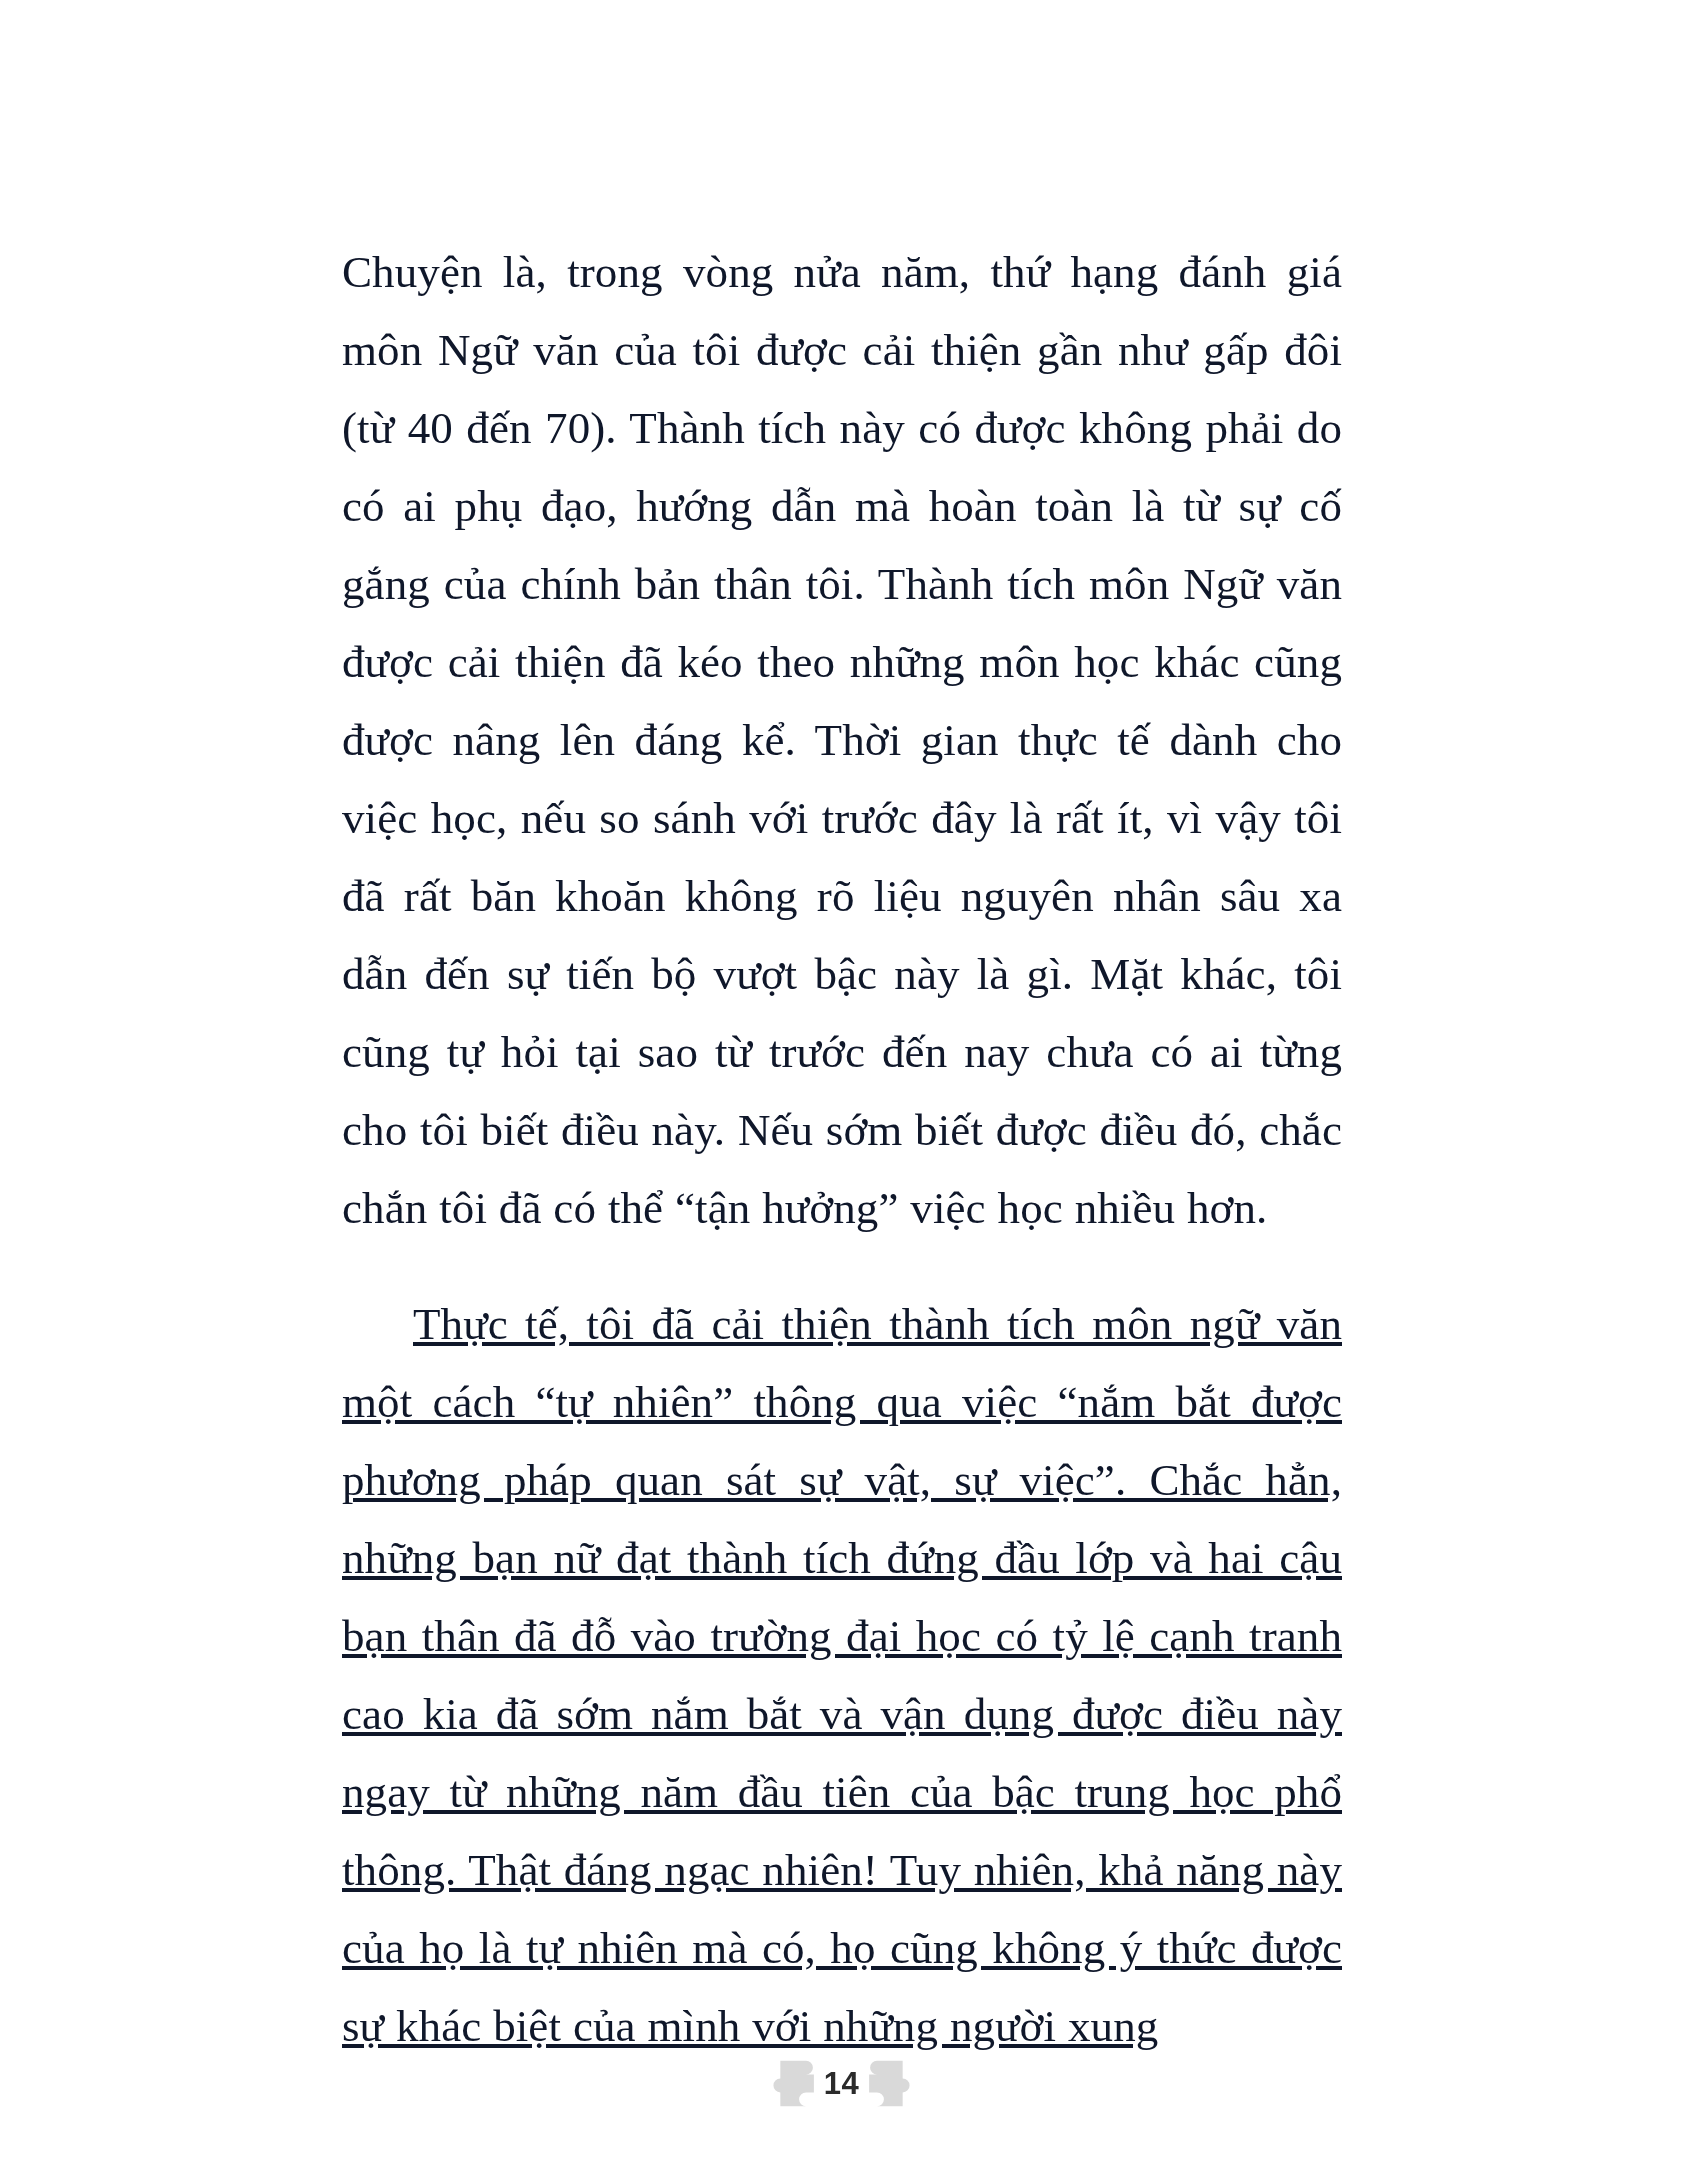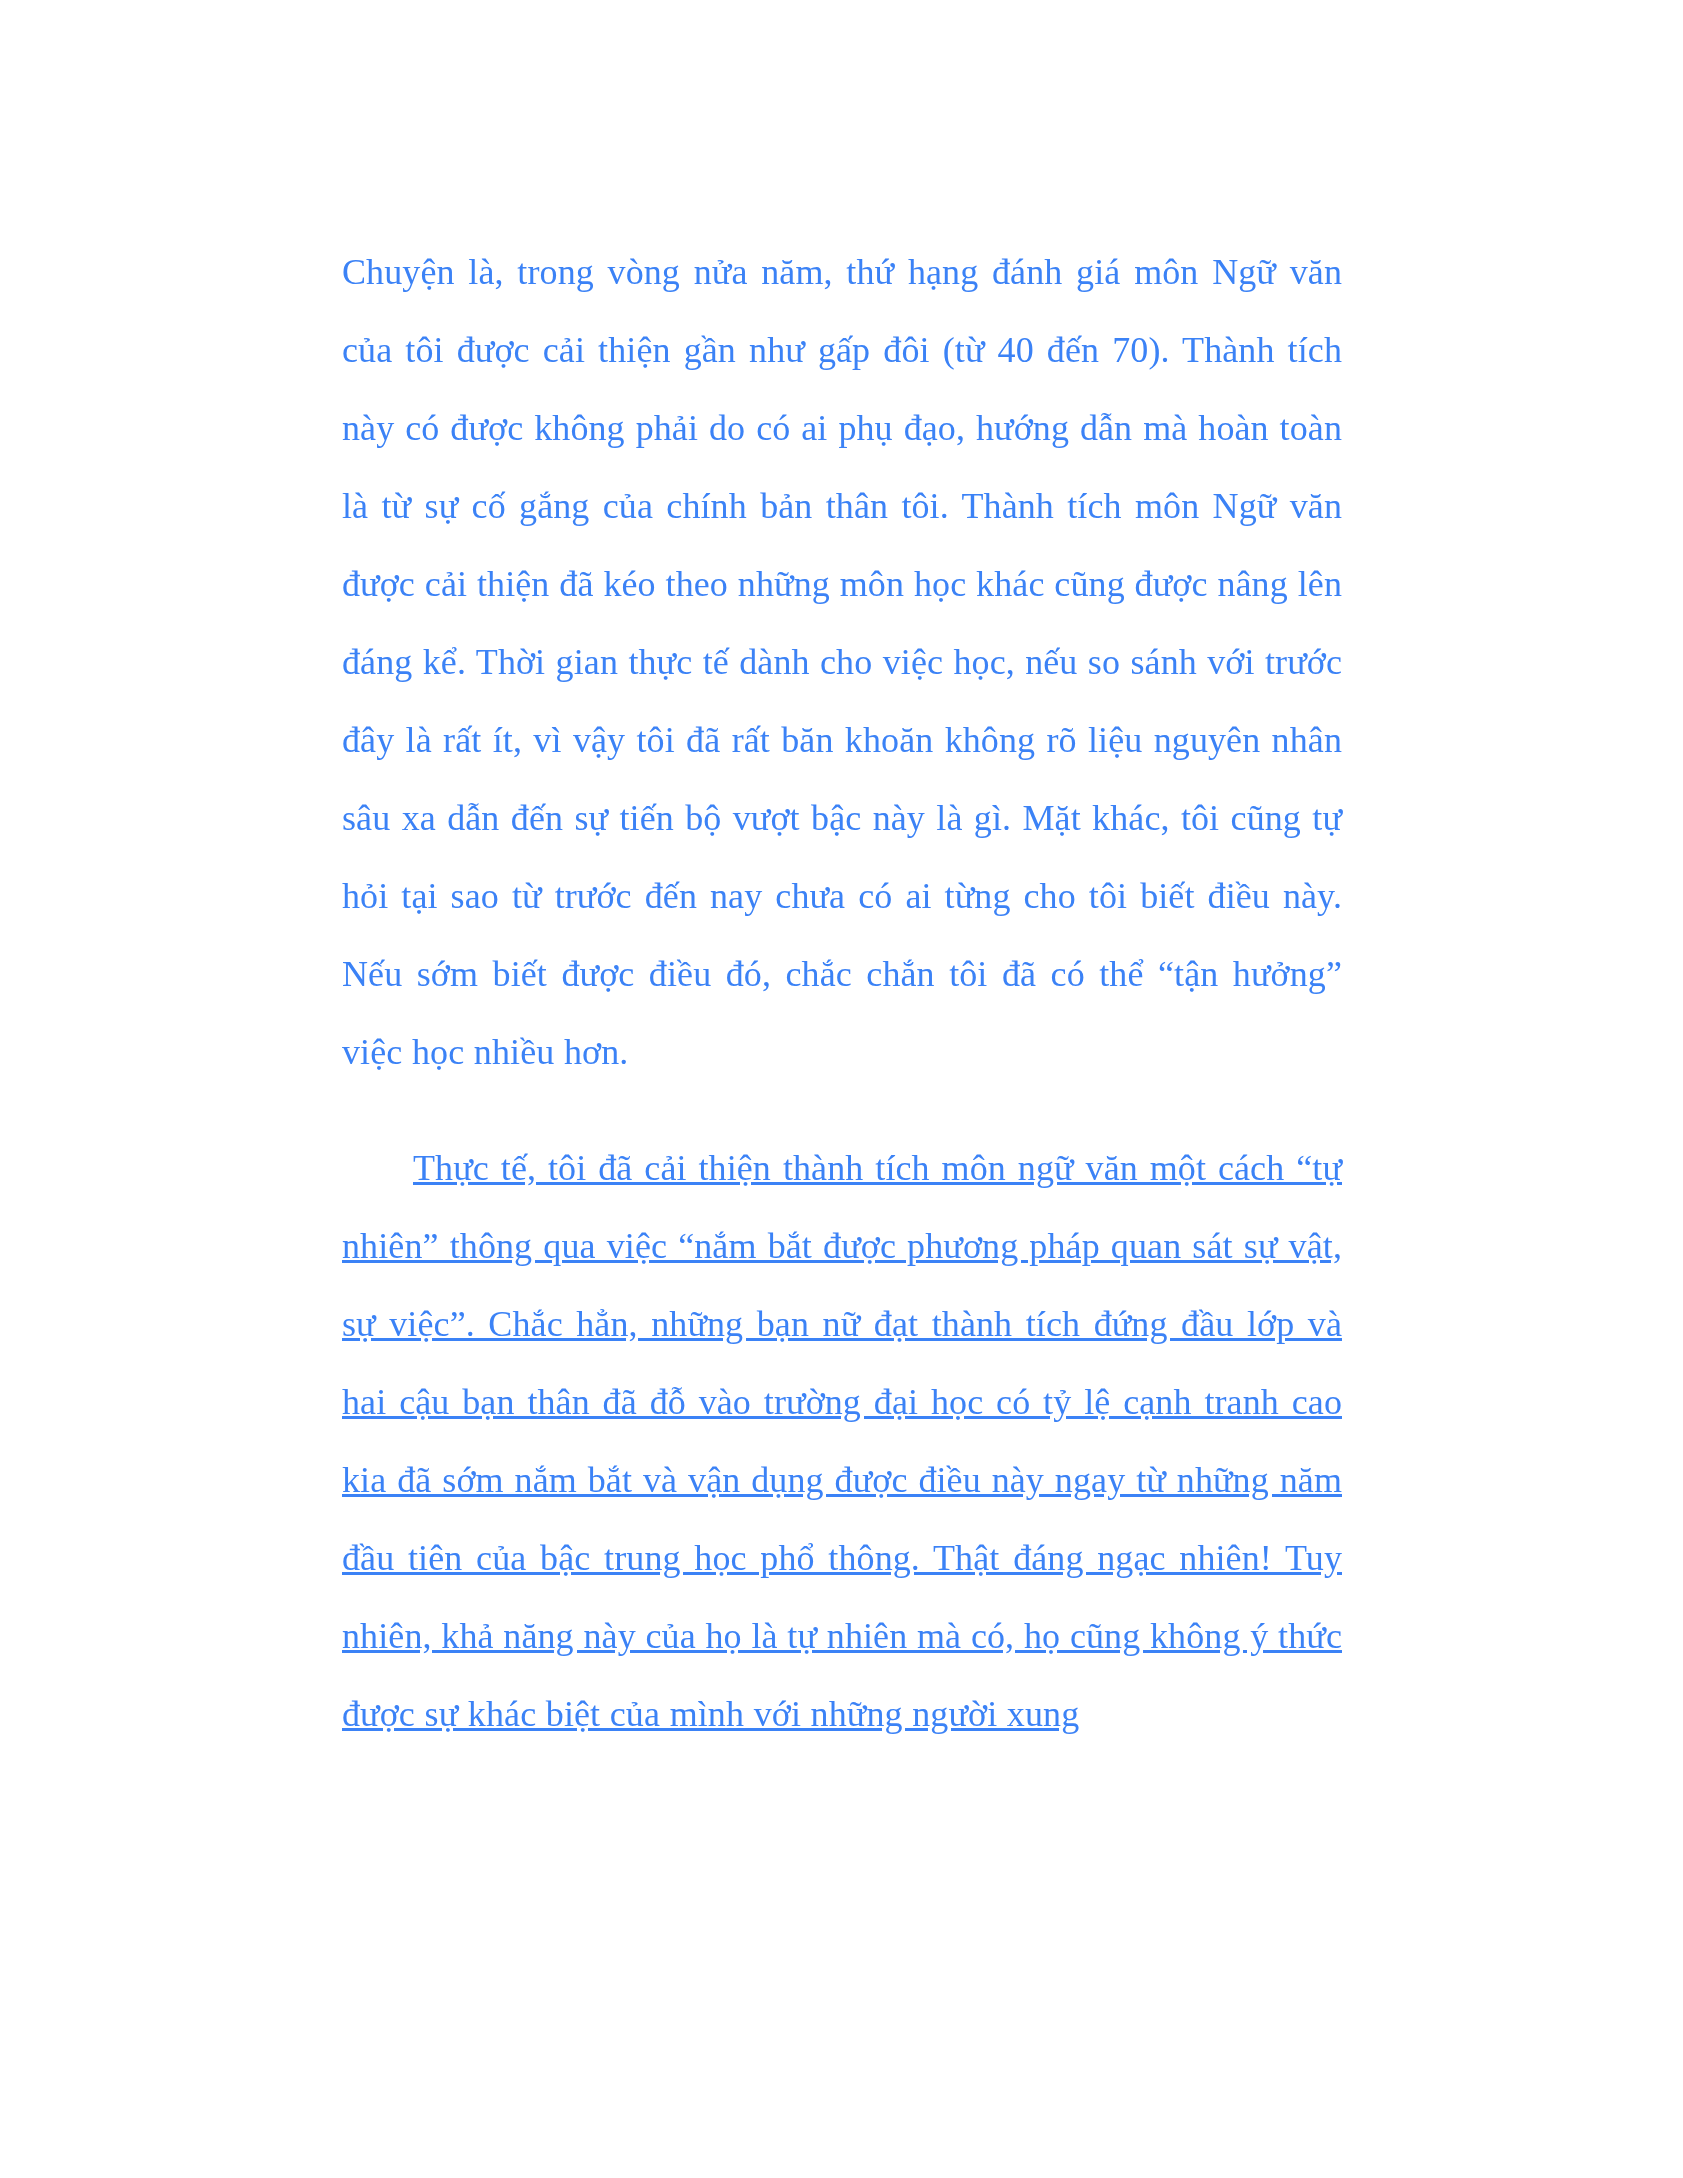--- a/index.html
+++ b/index.html
@@ -24,22 +24,22 @@
 
   .text-column {
     position: absolute;
     left: 342px;
     top: 233px;
     width: 1000px;
   }
 
   .para {
     margin: 0;
-    color: #3b82f6;
-    font-size: 36px;
+    color: #0f172a;
+    font-size: 45px;
     line-height: 78px;
     text-align: justify;
     text-justify: inter-word;
     letter-spacing: 0.1px;
     word-spacing: 0.5px;
     -webkit-hyphens: none;
     hyphens: none;
   }
 
   .para + .para {
@@ -94,15 +94,26 @@
 <body>
 
 <div class="page">
 
   <div class="text-column">
     <p class="para">Chuyện là, trong vòng nửa năm, thứ hạng đánh giá môn Ngữ văn của tôi được cải thiện gần như gấp đôi (từ 40 đến 70). Thành tích này có được không phải do có ai phụ đạo, hướng dẫn mà hoàn toàn là từ sự cố gắng của chính bản thân tôi. Thành tích môn Ngữ văn được cải thiện đã kéo theo những môn học khác cũng được nâng lên đáng kể. Thời gian thực tế dành cho việc học, nếu so sánh với trước đây là rất ít, vì vậy tôi đã rất băn khoăn không rõ liệu nguyên nhân sâu xa dẫn đến sự tiến bộ vượt bậc này là gì. Mặt khác, tôi cũng tự hỏi tại sao từ trước đến nay chưa có ai từng cho tôi biết điều này. Nếu sớm biết được điều đó, chắc chắn tôi đã có thể “tận hưởng” việc học nhiều hơn.</p>
 
     <p class="para indented">Thực tế, tôi đã cải thiện thành tích môn ngữ văn một cách “tự nhiên” thông qua việc “nắm bắt được phương pháp quan sát sự vật, sự việc”. Chắc hẳn, những bạn nữ đạt thành tích đứng đầu lớp và hai cậu bạn thân đã đỗ vào trường đại học có tỷ lệ cạnh tranh cao kia đã sớm nắm bắt và vận dụng được điều này ngay từ những năm đầu tiên của bậc trung học phổ thông. Thật đáng ngạc nhiên! Tuy nhiên, khả năng này của họ là tự nhiên mà có, họ cũng không ý thức được sự khác biệt của mình với những người xung</p>
   </div>
 
+  <div class="footer">
+    <div class="page-badge">
+      <svg viewBox="0 0 140 74" xmlns="http://www.w3.org/2000/svg">
+
+        <path d="M8 14 h26 a7 7 0 1 1 0 14 v0 h8 v18 h-8 a7 7 0 1 0 0 14 h-26 v-14 a7 7 0 1 1 0 -14 z" fill="#d9d9d9"></path>
+
+        <path d="M132 14 h-26 a7 7 0 1 0 0 14 v0 h-8 v18 h8 a7 7 0 1 1 0 14 h26 v-14 a7 7 0 1 0 0 -14 z" fill="#d9d9d9"></path>
+      </svg>
+      <span class="page-number">14</span>
+    </div>
+  </div>
 
 </div>
 
 
 </body></html>

